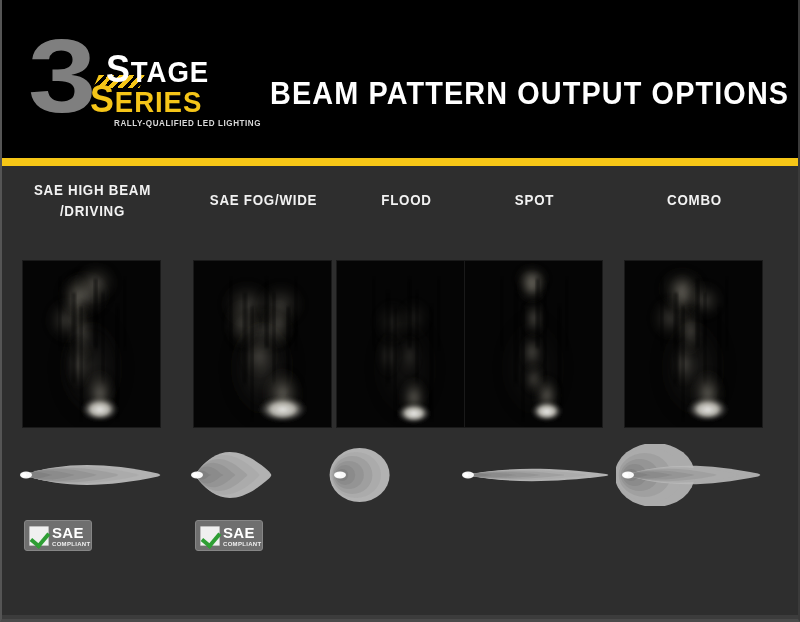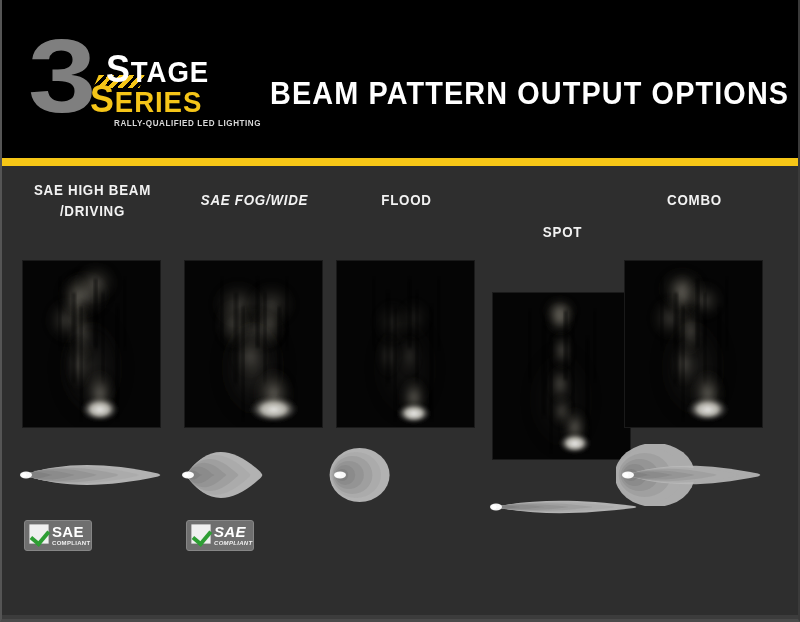--- a/index.html
+++ b/index.html
@@ -99,21 +99,21 @@
   }
   .diagram svg { display:block; }
 
   
   .badge {
     position:absolute; top:354px; left:2px;
     width:68px; height:31px;
     background:#6f6f6f;
     border-radius:3px;
     border:1px solid #868686;
-    display:flex; align-items:flex-start; gap:3px;
+    display:flex; align-items:center; gap:3px;
     padding:3px 4px;
   }
   .badge .check {
     width:20px; height:20px; background:#f0f0f0;
     border:1px solid #bdbdbd; border-radius:1px;
     position:relative; flex:0 0 auto;
   }
   .badge .check::after {
     content:""; position:absolute;
     left:4px; top:2px; width:8px; height:14px;
@@ -236,21 +236,21 @@
           </svg>
      </div>
      <div class="badge">
         <span class="check"></span>
         <span class="btxt">
           <span class="sae">SAE</span>
           <span class="comp">COMPLIANT</span>
         </span>
      </div>
       </div>
-      <div class="col" style="left: 182px; width: 141px; font-style: italic;">
+      <div class="col" style="left: 191px; width: 141px;">
         <div class="col-label">SAE FOG/WIDE</div>
      <div class="photo">
         <svg class="road" viewBox="0 0 139 168" preserveAspectRatio="none">
     <defs>
       <radialGradient id="hot_short-wide" cx="50%" cy="50%" r="50%">
         <stop offset="0%" stop-color="#ffffff" stop-opacity="1"></stop>
         <stop offset="45%" stop-color="#e8e6dd" stop-opacity=".8"></stop>
         <stop offset="100%" stop-color="#000000" stop-opacity="0"></stop>
       </radialGradient>
       <radialGradient id="glow_short-wide" cx="50%" cy="50%" r="50%">
@@ -383,21 +383,21 @@
             <ellipse cx="28" cy="31" rx="25" ry="23" fill="#ababab" opacity="0.95"></ellipse>
             <ellipse cx="24.4" cy="31" rx="20" ry="19" fill="#9e9e9e" opacity="0.95"></ellipse>
             <ellipse cx="20.799999999999997" cy="31" rx="15" ry="14" fill="#949494" opacity="0.95"></ellipse>
             <ellipse cx="17.2" cy="31" rx="10" ry="10" fill="#8a8a8a" opacity="0.95"></ellipse>
             <ellipse cx="14.32" cy="31" rx="6" ry="6" fill="#818181" opacity="0.95"></ellipse>
             <ellipse cx="12" cy="31" rx="6" ry="3.4" fill="#ffffff" opacity=".95"></ellipse>
             <ellipse cx="10" cy="31" rx="2.6" ry="2.2" fill="#ffffff"></ellipse>
           </svg>
      </div>
      </div>
-      <div class="col" style="left: 490px; width: 141px; margin-top: 32px;">
+      <div class="col" style="left: 462px; width: 141px;">
         <div class="col-label">SPOT</div>
      <div class="photo">
         <svg class="road" viewBox="0 0 139 168" preserveAspectRatio="none">
     <defs>
       <radialGradient id="hot_needle" cx="50%" cy="50%" r="50%">
         <stop offset="0%" stop-color="#ffffff" stop-opacity="1"></stop>
         <stop offset="45%" stop-color="#e8e6dd" stop-opacity=".8"></stop>
         <stop offset="100%" stop-color="#000000" stop-opacity="0"></stop>
       </radialGradient>
       <radialGradient id="glow_needle" cx="50%" cy="50%" r="50%">

